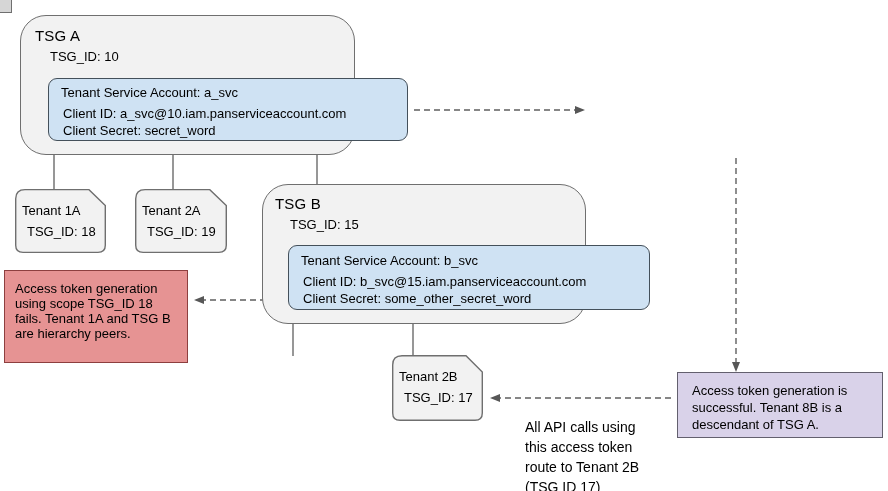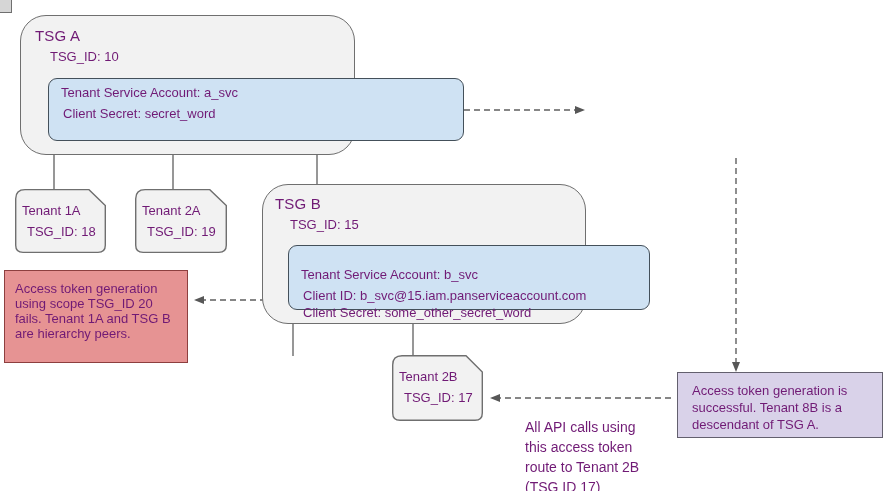--- a/index.html
+++ b/index.html
@@ -1,18 +1,18 @@
 <!DOCTYPE html>
 <html><head>
 <meta charset="utf-8">
 <style>
   html,body{margin:0;padding:0;background:#ffffff;}
   .stage{
     position:relative;width:888px;height:491px;background:#ffffff;overflow:hidden;
-    font-family:"Liberation Sans","DejaVu Sans",sans-serif;color:#701a75;
+    font-family:"Liberation Sans","DejaVu Sans",sans-serif;color:#000000;
   }
   .stage svg.connectors{position:absolute;left:0;top:0;z-index:1;}
   .abs{position:absolute;box-sizing:border-box;}
 
   
   .corner-chip{left:0;top:0;width:12px;height:13px;background:#d6d6d6;
     border-right:1px solid #6f6f6f;border-bottom:1px solid #6f6f6f;z-index:2;}
 
   
   .tsg-box{background:#f2f2f2;border:1.4px solid #6f6f6f;border-radius:26px;z-index:2;}
@@ -68,31 +68,32 @@
     </g>
   </svg>
 
   <div class="abs corner-chip"></div>
 
   <div class="abs tsg-box" style="left:20px;top:15px;width:335px;height:140px;">
     <div class="tsg-title" style="left:14px;top:11px;">TSG A</div>
     <div class="tsg-id" style="left:29px;top:33px;">TSG_ID: 10</div>
   </div>
 
-  <div class="abs svc-box" style="left:48px;top:78px;width:416px;height:63px;">
+  <div class="abs svc-box" style="left:48px;top:78px;width:360px;height:63px;">
     <div class="svc-title">Tenant Service Account: a_svc</div>
+    <div class="svc-line">Client ID: a_svc@10.iam.panserviceaccount.com</div>
     <div class="svc-line">Client Secret: secret_word</div>
   </div>
 
   <div class="abs tsg-box" style="left:262px;top:184px;width:324px;height:140px;">
     <div class="tsg-title" style="left:12px;top:10px;">TSG B</div>
     <div class="tsg-id" style="left:27px;top:32px;">TSG_ID: 15</div>
   </div>
 
-  <div class="abs svc-box" style="left:288px;top:245px;width:362px;height:65px;padding-top:20px;">
+  <div class="abs svc-box" style="left:288px;top:245px;width:362px;height:65px;padding-top:6px;">
     <div class="svc-title">Tenant Service Account: b_svc</div>
     <div class="svc-line">Client ID: b_svc@15.iam.panserviceaccount.com</div>
     <div class="svc-line">Client Secret: some_other_secret_word</div>
   </div>
 
   <div class="abs tenant-card" style="left:15px;top:189px;width:91px;height:64px;border-radius:14px;">
     <svg viewBox="0 0 91 66" preserveAspectRatio="none">
       <path d="M 10 0.7 L 74 0.7 L 90.3 17 L 90.3 58 Q 90.3 65.3 83 65.3 L 8 65.3 Q 0.7 65.3 0.7 58 L 0.7 10 Q 0.7 0.7 10 0.7 Z" fill="#f2f2f2" stroke="#6f6f6f" stroke-width="1.4"></path>
     </svg>
     <div class="tenant-name">Tenant 1A</div>
@@ -111,21 +112,21 @@
   <div class="abs tenant-card" style="left:392px;top:355px;width:91px;height:66px;">
     <svg viewBox="0 0 91 66" preserveAspectRatio="none">
       <path d="M 10 0.7 L 74 0.7 L 90.3 17 L 90.3 58 Q 90.3 65.3 83 65.3 L 8 65.3 Q 0.7 65.3 0.7 58 L 0.7 10 Q 0.7 0.7 10 0.7 Z" fill="#f2f2f2" stroke="#6f6f6f" stroke-width="1.4"></path>
     </svg>
     <div class="tenant-name">Tenant 2B</div>
     <div class="tenant-id">TSG_ID: 17</div>
   </div>
 
 
   <div class="abs note note-red" style="left:4px;top:270px;width:184px;height:93px;">Access token generation
-using scope TSG_ID 20
+using scope TSG_ID 18
 fails. Tenant 1A and TSG B
 are hierarchy peers.</div>
 
   <div class="abs note note-purple" style="left:677px;top:372px;width:206px;height:66px;">Access token generation is
 successful. Tenant 8B is a
 descendant of TSG A.</div>
 
   <div class="abs caption" style="left:525px;top:417px;width:130px;">All API calls using
 this access token
 route to Tenant 2B

